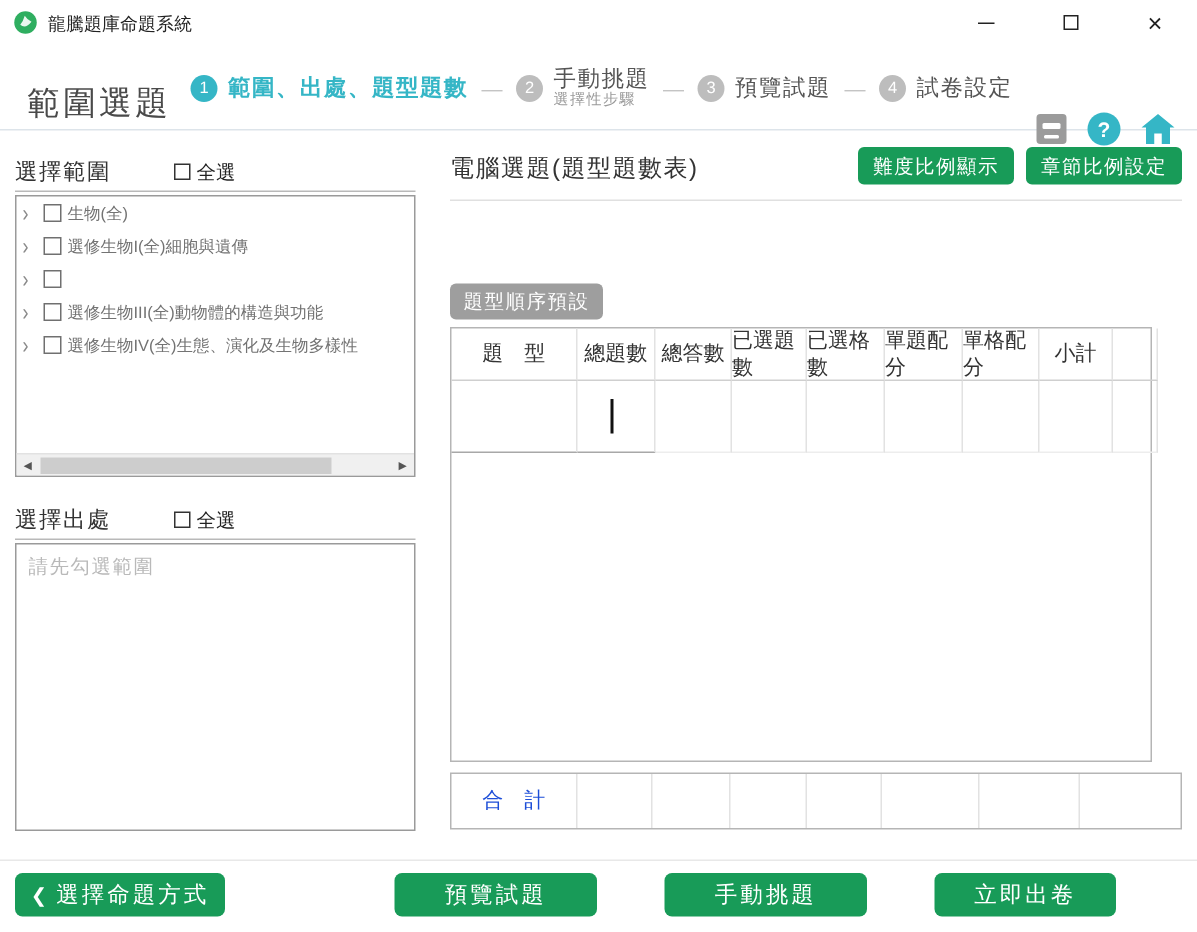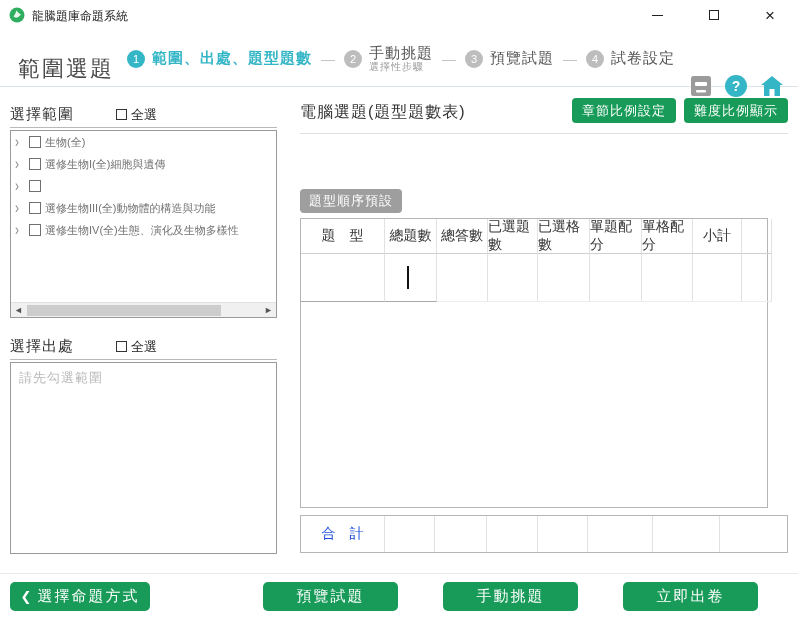--- a/index.html
+++ b/index.html
@@ -87,21 +87,21 @@
 
   
   .footrule { position:absolute; left:0; top:573px; width:798px; border-top:1px solid #e8e8e8; }
   .greenbtn { position:absolute; top:582px; height:29px; background:#189b58; color:#fff; border:none;
               border-radius:5px; font-size:15px; letter-spacing:2px; font-family:inherit; cursor:pointer;
               display:flex; align-items:center; justify-content:center; }
   .btn-back { left:10px; width:140px; gap:6px; }
   .btn-back .chev { font-size:13px; font-weight:bold; letter-spacing:0; }
   .btn-preview { left:263px; width:135px; }
   .btn-manual { left:443px; width:135px; }
-  .btn-generate { left:623px; width:135px; }
+  .btn-generate { left:623px; width:121px; }
 </style>
 </head>
 <body>
 
 <div class="app">
 
   <div class="titlebar">
     <svg class="appicon" viewBox="0 0 16 16">
       <circle cx="8" cy="8" r="7.5" fill="#2fae60"></circle>
       <path d="M4.5 9.5 Q8 12.5 12 7.5 Q9 6 7.5 3.5 Q6.5 7 4.5 9.5 Z" fill="#fff" opacity="0.9"></path>
@@ -196,22 +196,22 @@
       <span class="lbl">全選</span>
     </span>
   </div>
 
   <div class="sourcebox">
     <div class="placeholder">請先勾選範圍</div>
   </div>
 
   <div class="maintitle">電腦選題(題型題數表)</div>
   <div class="topbtns">
+    <button class="greenbtn-sm">難度比例顯示</button>
     <button class="greenbtn-sm">章節比例設定</button>
-    <button class="greenbtn-sm">難度比例顯示</button>
   </div>
   <div class="rule"></div>
   <div class="badge">題型順序預設</div>
 
   <div class="tablebox">
     <div class="tgrid">
       <div class="th">題　型</div>
       <div class="th">總題數</div>
       <div class="th">總答數</div>
       <div class="th">已選題數</div>

